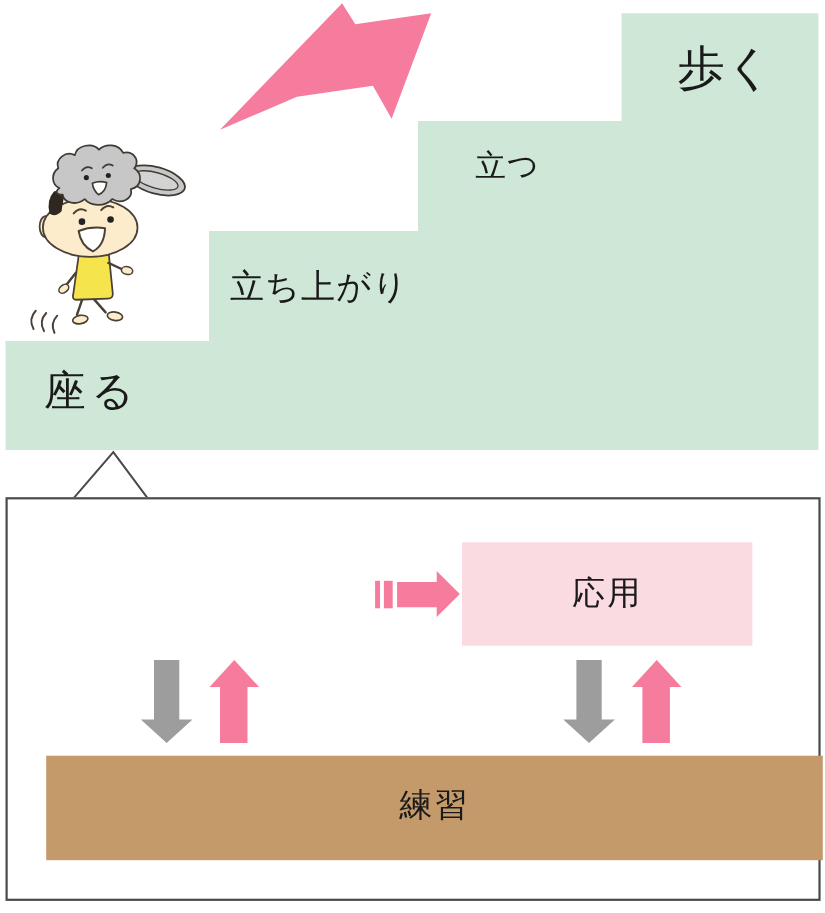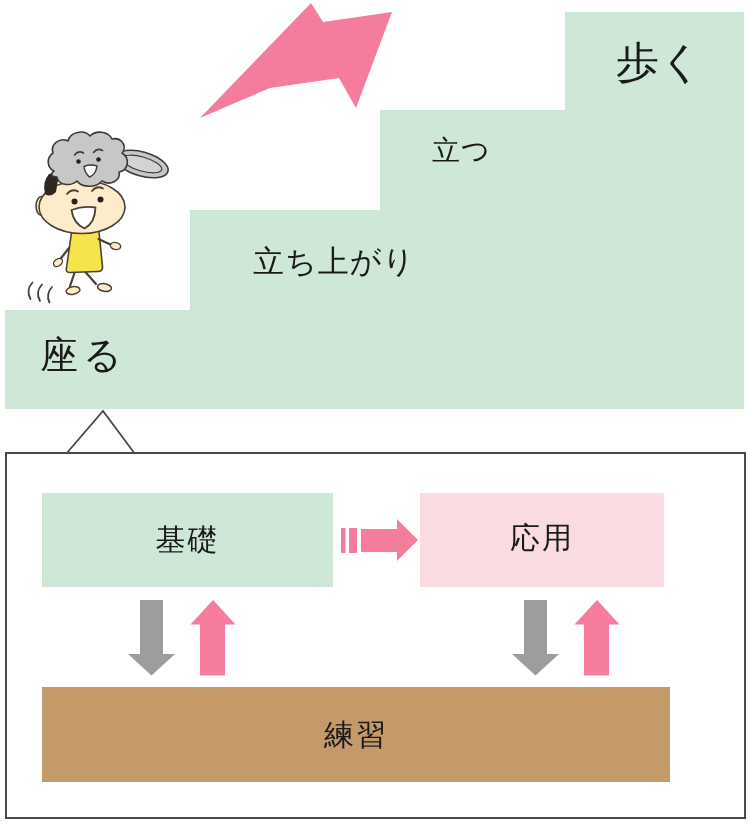--- a/index.html
+++ b/index.html
@@ -19,37 +19,37 @@
     color:var(--text-dark);overflow:hidden;
   }
   svg{display:block;}
   .abs{position:absolute;}
   
   #stairs-svg{left:0;top:0;width:750px;height:420px;}
   .step-label{
     position:absolute;line-height:1;white-space:nowrap;color:var(--text-dark);
   }
   #step-label-0{left:40px;top:336px;font-size:38px;letter-spacing:5px;}
-  #step-label-1{left:209px;top:246px;font-size:31px;letter-spacing:1px;margin-left:44px;}
+  #step-label-1{left:209px;top:246px;font-size:31px;letter-spacing:1px;}
   #step-label-2{left:432px;top:137px;font-size:28px;letter-spacing:1px;}
   #step-label-3{left:616px;top:41px;font-size:43px;letter-spacing:0px;}
   
   #notch-svg{left:58px;top:404px;width:90px;height:52px;}
   
   #panel{
     left:5px;top:452px;width:741px;height:367px;
     border:2px solid var(--line-dark);background:#ffffff;
   }
   .flow-box{
     position:absolute;display:flex;align-items:center;justify-content:center;
     font-size:30px;letter-spacing:2px;line-height:1;color:var(--text-dark);
   }
   #basic-box{left:35px;top:39px;width:291px;height:94px;background:var(--step-green);}
-  #applied-box{left:413px;top:39px;width:244px;height:94px;background:var(--light-pink);font-family:Liberation Mono, monospace;}
-  #practice-box{left:35px;top:233px;width:628px;height:95px;background:var(--practice-brown);}
+  #applied-box{left:413px;top:39px;width:264px;height:94px;background:var(--light-pink);}
+  #practice-box{left:35px;top:233px;width:706px;height:95px;background:var(--practice-brown);font-family:Liberation Mono, monospace;}
   #striped-arrow-svg{left:331px;top:61px;width:84px;height:50px;}
   #arrow-pair-left{left:121px;top:144px;width:112px;height:80px;}
   #arrow-pair-right{left:505px;top:144px;width:112px;height:80px;}
   
   .fill-green{fill:var(--step-green);}
   .fill-accent{fill:var(--accent-pink);}
   .fill-gray{fill:var(--arrow-gray);}
   .stroke-dark{stroke:var(--line-dark);}
 </style>
 </head>
@@ -113,23 +113,20 @@
 <div class="step-label" id="step-label-2">立つ</div>
 <div class="step-label" id="step-label-3">歩く</div>
 
 <svg id="notch-svg" class="abs" viewBox="0 0 90 52" xmlns="http://www.w3.org/2000/svg">
   <polygon points="8,52 8,49.5 45,7 77,49.5 77,52" fill="#ffffff"></polygon>
   <path d="M 8 50 L 45 7 L 77 50" fill="none" class="stroke-dark" stroke-width="1.8"></path>
 </svg>
 
 <div id="panel" class="abs">
 
-  <div class="flow-box" id="basic-box">
-    <span>基礎</span>
-  </div>
 
   <div class="flow-box" id="applied-box">
     <span>応用</span>
   </div>
 
   <div class="flow-box" id="practice-box">
     <span>練習</span>
   </div>
 
   <svg id="striped-arrow-svg" class="abs" viewBox="0 0 84 50" xmlns="http://www.w3.org/2000/svg">

